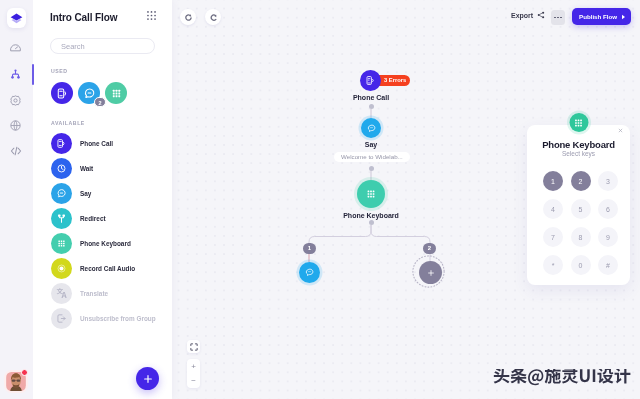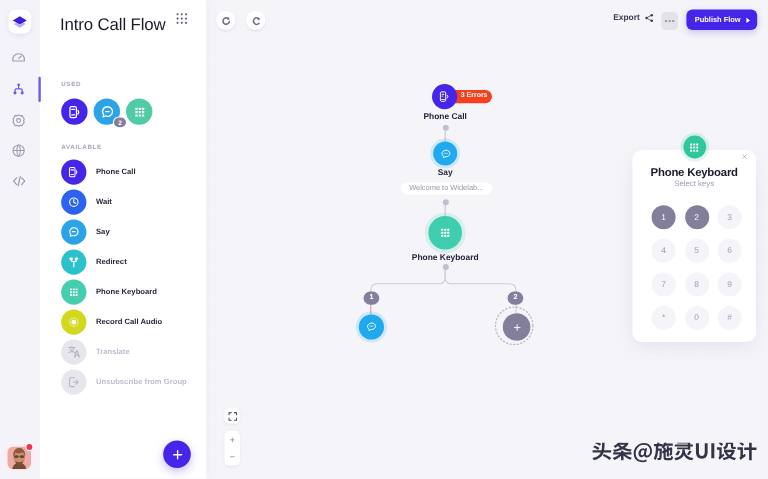--- a/index.html
+++ b/index.html
@@ -50,21 +50,21 @@
   }
 
   
   .sidebar {
     position:absolute; left:33px; top:0; width:139px; height:399px;
     background:#fff; z-index:4;
     box-shadow:2px 0 7px rgba(90,80,160,.05);
   }
   .sb-title {
     position:absolute; left:17px; top:11.5px;
-    font-size:14px; font-weight:normal; color:#1B1B2B; letter-spacing:-.1px;
+    font-size:10px; font-weight:bold; color:#1B1B2B; letter-spacing:-.1px;
   }
   .sb-grid-icon { position:absolute; left:113px; top:10px; width:11px; height:11px; }
   .sb-search {
     position:absolute; left:17px; top:38px; width:105px; height:16px;
     border:1px solid #EAEAF2; border-radius:8px; background:#fff;
     font-family:"Liberation Sans", sans-serif;
     font-size:7.5px; color:#8C8CA1; padding:0 0 0 10px; outline:none;
   }
   .sb-search::placeholder { color:#A9A9BC; }
   .sb-sec-label {
@@ -393,20 +393,21 @@
             <circle cx="11.5" cy="2.5" r="1.1"></circle>
           <circle cx="2.5" cy="7" r="1.1"></circle>
             <circle cx="7" cy="7" r="1.1"></circle>
             <circle cx="11.5" cy="7" r="1.1"></circle>
           <circle cx="2.5" cy="11.5" r="1.1"></circle>
             <circle cx="7" cy="11.5" r="1.1"></circle>
             <circle cx="11.5" cy="11.5" r="1.1"></circle>
         </g>
       </svg>
     </div>
+    <input class="sb-search" placeholder="Search" style="">
 
     <div class="sb-sec-label" style="top:68px;">USED</div>
     <div class="used-row">
         <div class="used-circle" style="background: rgb(69, 38, 232);">
           <svg width="13" height="13" viewBox="0 0 24 24">
     <rect x="4.2" y="3.6" width="10" height="16.8" rx="2.4" stroke="#fff" stroke-width="1.9" fill="none"></rect>
     <path d="M7.0 7.8 h4.4 M7.0 16.2 h4.4" stroke="#fff" stroke-width="1.9" stroke-linecap="round"></path>
     <path d="M16.4 9.2 a4 4 0 0 1 0 5.6" stroke="#fff" stroke-width="1.9" fill="none" stroke-linecap="round"></path>
     <path d="M19.4 7.4 a7 7 0 0 1 0 9.2" stroke="#fff" stroke-width="1.9" fill="none" stroke-linecap="round" opacity="0"></path>
           </svg>

